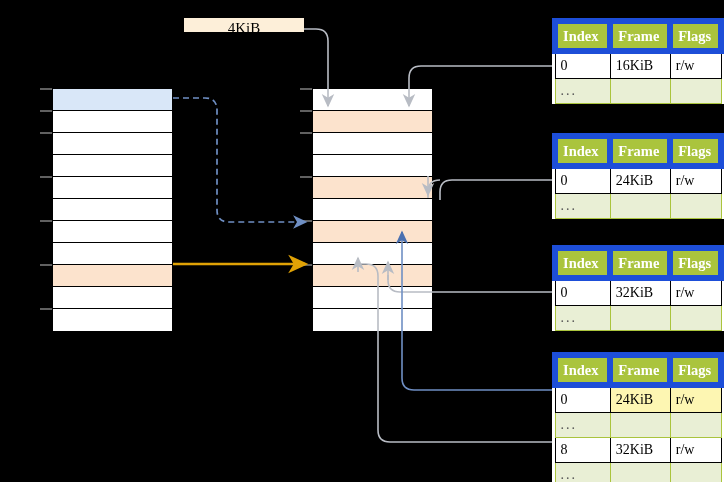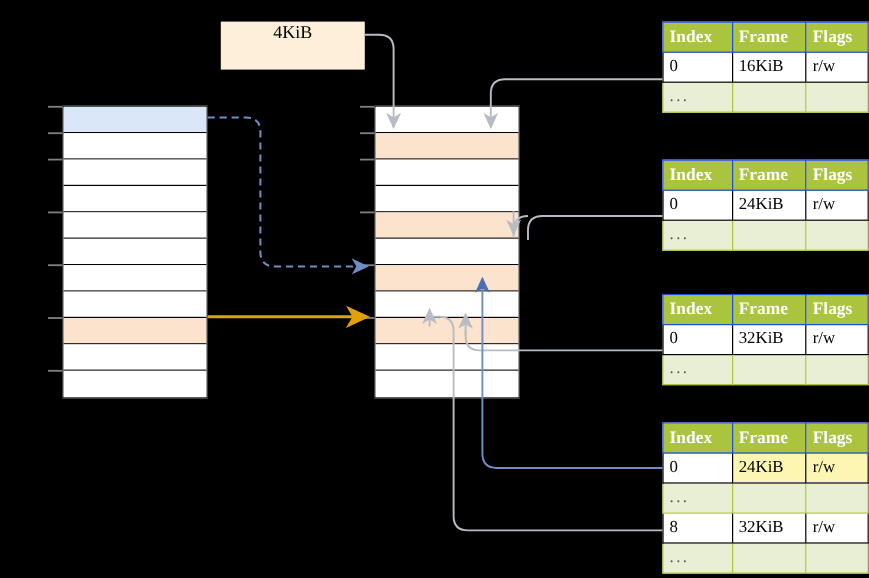--- a/index.html
+++ b/index.html
@@ -54,21 +54,21 @@
     table-layout: fixed;
     background: #ffffff;
     font-size: 14px;
   }
   .ptable th {
     background: #aac43d;
     color: #ffffff;
     font-weight: bold;
     text-align: left;
     padding: 2px 5px;
-    border: 1px solid #1d4ed8;
+    border: 6px solid #1d4ed8;
     font-size: 14.5px;
     height: 20px;
   }
   .ptable td {
     background: #ffffff;
     color: #000000;
     text-align: left;
     padding: 1px 5px;
     border: 1px solid #000000;
     height: 22px;
@@ -95,21 +95,21 @@
     width: 724px;
     height: 482px;
     pointer-events: none;
   }
 </style>
 </head>
 <body>
 
 <div id="stage">
 
-  <div class="sizebox" id="size-label" style="left:184px; top:18px; width:120px; height:40px;">4KiB</div>
+  <div class="sizebox" id="size-label" style="left:184px; top:18px; width:120px; height:14px;">4KiB</div>
 
   <div class="memcol" id="left-column" style="left:52px; top:88px; width:121px;">
       <div class="memcell blue"></div>
       <div class="memcell"></div>
       <div class="memcell"></div>
       <div class="memcell"></div>
       <div class="memcell"></div>
       <div class="memcell"></div>
       <div class="memcell"></div>
       <div class="memcell"></div>

